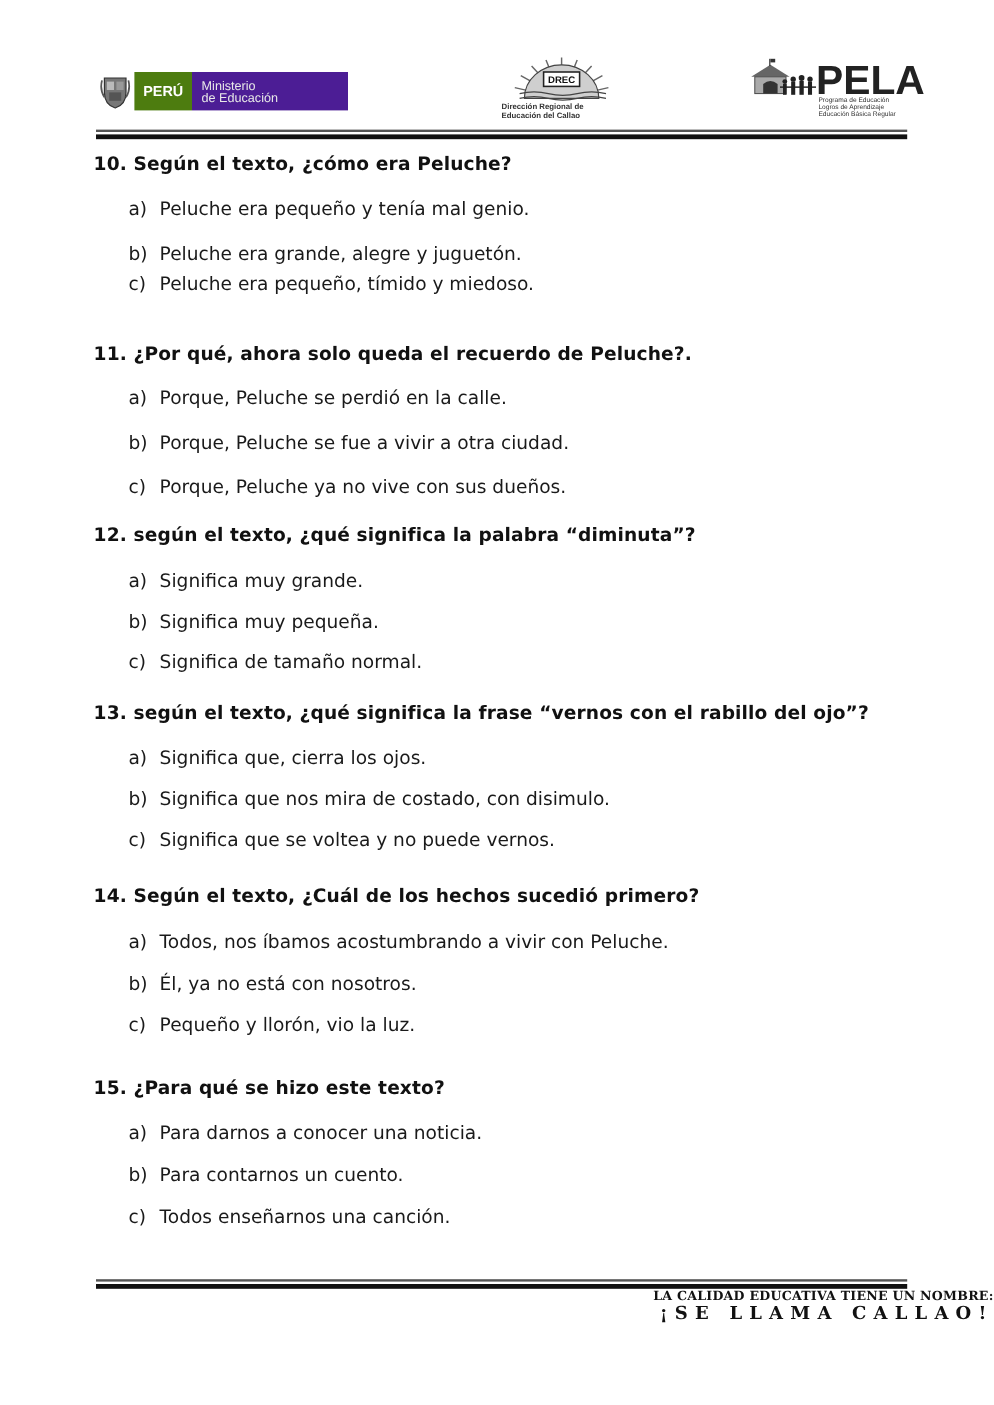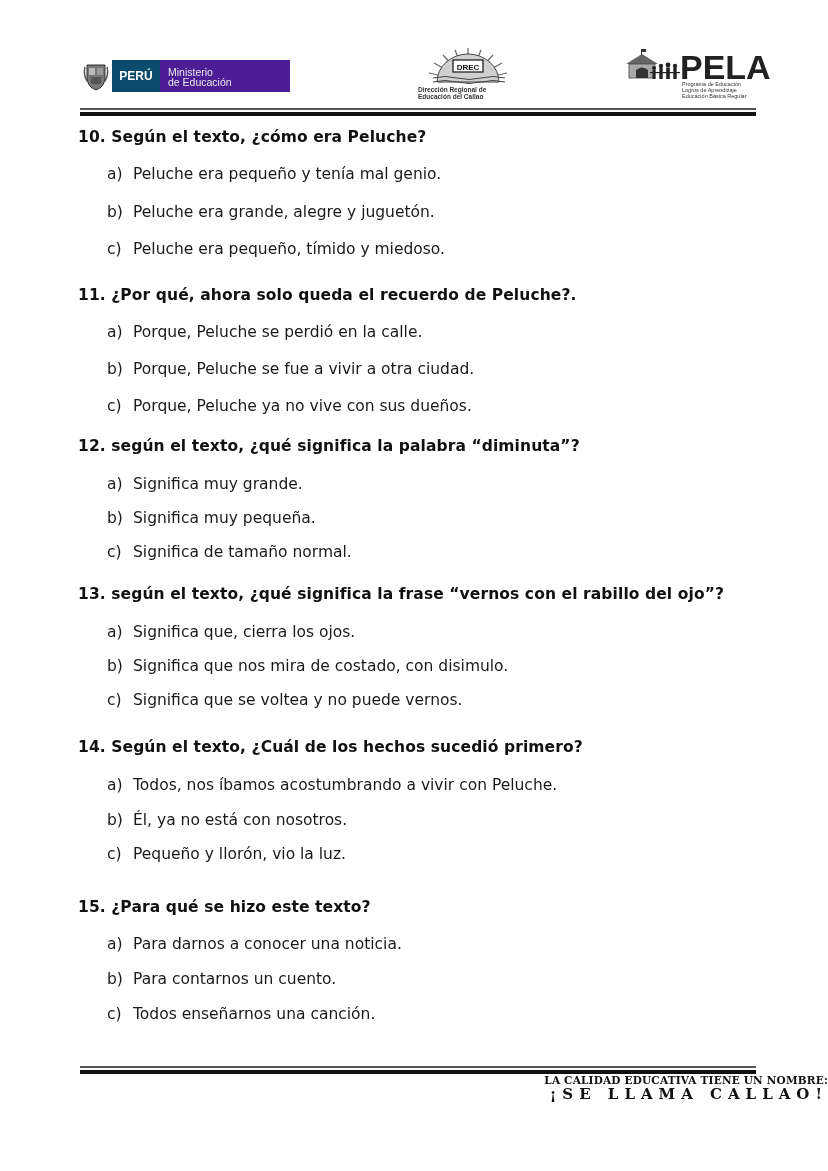--- a/index.html
+++ b/index.html
@@ -1,21 +1,21 @@
 <!DOCTYPE html>
 <html><head>
 <meta charset="utf-8">
 <style>
   html, body { margin: 0; padding: 0; background: #ffffff; }
   body { width: 828px; height: 1171px; position: relative; overflow: hidden;
          font-family: "DejaVu Sans", sans-serif; color: #1c1c1c; }
   .header { position: absolute; left: 0; top: 0; width: 828px; height: 112px; }
   .logo-minedu { position: absolute; left: 80px; top: 60px; height: 32px; display: flex; align-items: stretch; }
   .shield { width: 32px; height: 32px; display: flex; align-items: center; justify-content: center; }
-  .peru-box { width: 48px; background: #0c4a6e; color: #fff; font-family: "Liberation Sans", sans-serif;
+  .peru-box { width: 48px; background: #4d7c0f; color: #fff; font-family: "Liberation Sans", sans-serif;
               font-weight: bold; font-size: 12px; display: flex; align-items: center; justify-content: center; }
   .minedu-box { width: 130px; background: #4c1d95; color: #e8e8e8; font-family: "Liberation Sans", sans-serif;
                 font-size: 10.5px; line-height: 10px; padding: 7px 0 0 8px; box-sizing: border-box; }
   .logo-drec { position: absolute; left: 418px; top: 46px; width: 100px; height: 62px; text-align: left; }
   .drec-sun { width: 86px; height: 40px; margin: 0 auto; position: relative; }
   .drec-caption { font-family: "Liberation Sans", sans-serif; font-weight: bold; font-size: 6.5px; line-height: 7px; color: #333; }
   .logo-pela { position: absolute; left: 624px; top: 48px; width: 150px; height: 60px; }
   .pela-word { position: absolute; left: 56px; top: 0px; font-family: "Liberation Sans", sans-serif;
                font-size: 34px; font-weight: bold; color: #222; letter-spacing: 0px; }
   .pela-sub { position: absolute; left: 58px; top: 33px; font-family: "Liberation Sans", sans-serif;
@@ -124,21 +124,21 @@
 </div>
 
 <div class="content">
 
   <div class="question" style="top:128px">
     <span>10.</span>
     <span>Según el texto, ¿cómo era Peluche?</span>
   </div>
   <div class="option" style="top:165px"><span class="letter">a)</span><span>Peluche era pequeño y tenía mal genio.</span></div>
   <div class="option" style="top:203px"><span class="letter">b)</span><span>Peluche era grande, alegre y juguetón.</span></div>
-  <div class="option" style="top:240px"><span class="letter">c)</span><span>Peluche era pequeño,  tímido y miedoso.</span></div>
+  <div class="option" style="top:228px"><span class="letter">c)</span><span>Peluche era pequeño,  tímido y miedoso.</span></div>
 
   <div class="question" style="top:286px">
     <span>11.</span>
     <span>¿Por qué, ahora solo queda el recuerdo de Peluche?.</span>
   </div>
   <div class="option" style="top:323px"><span class="letter">a)</span><span>Porque,  Peluche se perdió en la calle.</span></div>
   <div class="option" style="top:360px"><span class="letter">b)</span><span>Porque, Peluche se fue a vivir a otra ciudad.</span></div>
   <div class="option" style="top:397px"><span class="letter">c)</span><span>Porque, Peluche ya no vive con sus dueños.</span></div>
 
   <div class="question" style="top:437px">

